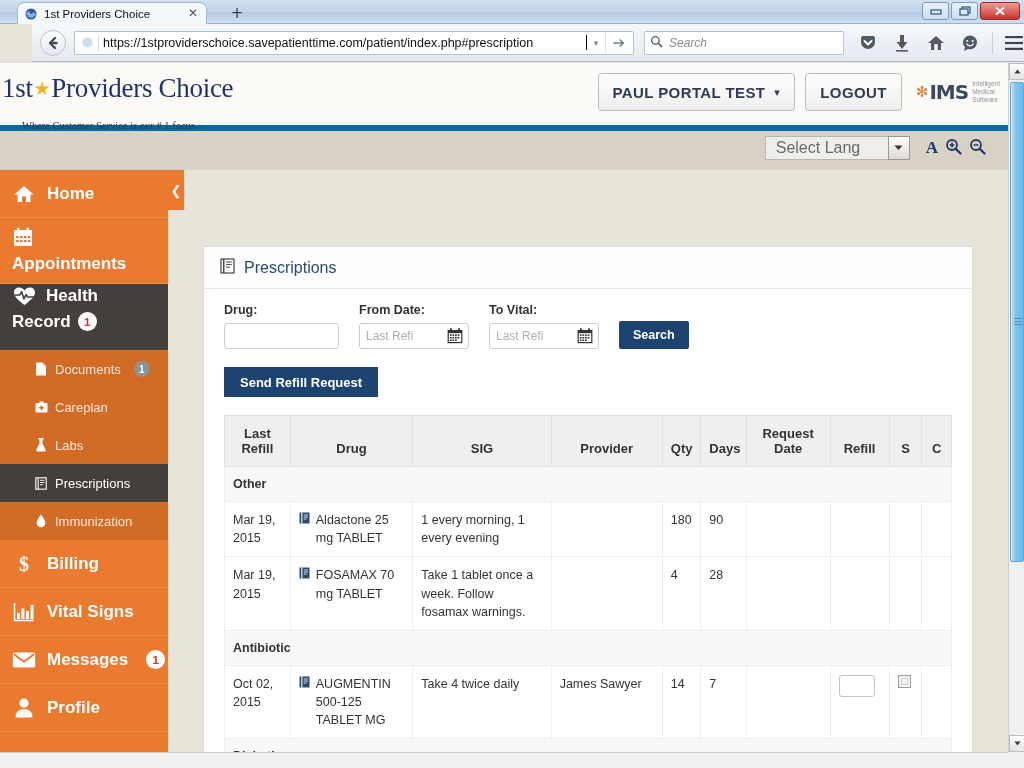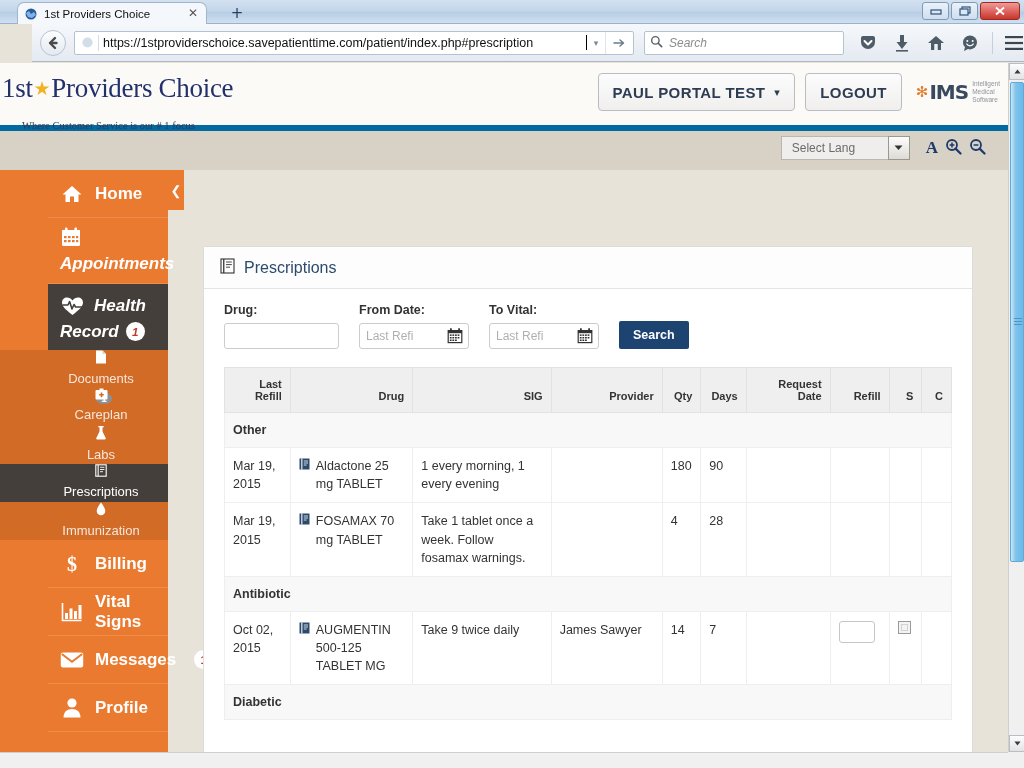--- a/index.html
+++ b/index.html
@@ -138,23 +138,23 @@
 
   
   .lang-bar {
     position:absolute; left:0; top:68px; width:1008px; height:39px;
     background: #d8d2c6;
   }
   .lang-inner {
     position:absolute; right:22px; top:5px; display:flex; align-items:center; gap:10px;
   }
   .lang-select {
-    width:108px; height:24px; background:#efeeec; border:1px solid #b9b6b0;
+    width:124px; height:24px; background:#efeeec; border:1px solid #b9b6b0;
     display:flex; align-items:center; padding-left:10px;
-    font-size:12px; color:#6b6b6b;
+    font-size:16px; color:#6b6b6b;
   }
   .lang-arrow-btn {
     width:22px; height:24px; margin-left:-1px;
     background:linear-gradient(to bottom,#fdfdfd,#dedbd5);
     border:1px solid #9b9891; display:flex; align-items:center; justify-content:center;
   }
   .zoom-tools { display:flex; align-items:center; gap:7px; margin-left:6px; }
   .zt { color:#1e3a6b; }
 
   
@@ -162,38 +162,37 @@
     position:absolute; left:0; top:107px; width:168px; bottom:0;
     background:#ea7a2f;
   }
   .nav-item {
     position:relative;
     display:flex; align-items:center; gap:11px;
     padding: 0 12px;
     color:#fff; font-size:17px; font-weight:bold;
     border-bottom: 1px solid #f08c49;
     min-height: 48px;
-    margin-left: 48px;
   }
   .nav-item.tall { min-height: 66px; flex-wrap: wrap; }
   .nav-item.active-parent { background:#453f3b; border-bottom-color:#453f3b; }
   .nav-label { line-height:1.15; }
   .nav-ico { width:24px; height:24px; display:flex; align-items:center; justify-content:center; flex:0 0 24px;}
   .badge {
     display:inline-flex; align-items:center; justify-content:center;
     min-width:19px; height:19px; border-radius:50%;
     background:#fff; color:#c0392b; font-size:11.5px; font-weight:bold;
     margin-left:7px; padding:0 2px; vertical-align: middle;
   }
 
   .subnav { background:#d26b26; }
   .sub-item {
     display:flex; align-items:center; gap:7px;
     padding-left: 34px; height:38px;
-    color:#f6e6da; font-size:13px;flex-direction:column;
+    color:#f6e6da; font-size:13px;
   }
   .sub-item.active { background:#453f3b; color:#ffffff; }
   .sub-ico { width:14px; display:flex; align-items:center; justify-content:center; }
   .sub-badge {
     display:inline-flex; align-items:center; justify-content:center;
     min-width:16px; height:16px; border-radius:50%;
     background:#8d9196; color:#fff; font-size:10px; font-weight:bold; margin-left:6px;
   }
 
   .collapse-tab {
@@ -243,22 +242,22 @@
     font-family:"Liberation Sans", sans-serif; cursor:pointer;
   }
   .btn-refill {
     margin-top:18px; background:#1d4371; color:#fff; border:none;
     height:30px; padding:0 16px; font-size:13px; font-weight:bold;
     font-family:"Liberation Sans", sans-serif; cursor:pointer;
   }
 
   table.rx { width:100%; border-collapse:collapse; margin-top:18px; table-layout:fixed; }
   table.rx th {
-    background:#efefef; color:#333; font-size:11px; font-weight:bold;
-    text-align:right; vertical-align:bottom;
+    background:#efefef; color:#333; font-size:13px; font-weight:bold;
+    text-align:center; vertical-align:bottom;
     padding:10px 8px; border:1px solid #e2e2e2;
   }
   table.rx td {
     font-size:12.5px; color:#333; vertical-align:top;
     padding:9px 8px; border:1px solid #eeeeee;
     line-height:1.45;
   }
   table.rx tr.group td {
     background:#f8f8f8; font-weight:bold; font-size:12.5px; color:#333;
     padding:8px 8px; border-left:1px solid #eee; border-right:1px solid #eee;
@@ -489,21 +488,21 @@
     <div class="nav-item">
       <span class="nav-ico">
         <svg width="22" height="22" viewBox="0 0 22 22">
             <path d="M11 3 L20.5 11.5 H17.5 V19 H4.5 V11.5 H1.5 Z" fill="#fff"></path>
             <rect x="9" y="13.5" width="4" height="5.5" fill="#ea7a2f"></rect>
           </svg>
       </span>
       <span class="nav-label">Home</span>
     </div>
 
-    <div class="nav-item tall" style="display:block;padding-top:8px;font-style:italic;">
+    <div class="nav-item tall" style="display:block;padding-top:8px;">
       <span class="nav-ico" style="display:block;margin-bottom:4px;">
         <svg width="22" height="22" viewBox="0 0 22 22">
             <rect x="2" y="4" width="18" height="16" rx="1.5" fill="#fff"></rect>
             <rect x="2" y="4" width="18" height="4" fill="#fff"></rect>
             <rect x="5" y="1.5" width="2.5" height="4" rx="1" fill="#fff"></rect>
             <rect x="14.5" y="1.5" width="2.5" height="4" rx="1" fill="#fff"></rect>
             <g fill="#ea7a2f">
               <rect x="4" y="10" width="2.6" height="2.2"></rect>
               <rect x="8" y="10" width="2.6" height="2.2"></rect>
               <rect x="12" y="10" width="2.6" height="2.2"></rect>
@@ -511,21 +510,21 @@
               <rect x="4" y="14" width="2.6" height="2.2"></rect>
               <rect x="8" y="14" width="2.6" height="2.2"></rect>
               <rect x="12" y="14" width="2.6" height="2.2"></rect>
               <rect x="16" y="14" width="2.2" height="2.2"></rect>
             </g>
           </svg>
       </span>
       <span class="nav-label">Appointments</span>
     </div>
 
-    <div class="nav-item tall active-parent" style="display:block;padding-top:10px;font-style:italic;">
+    <div class="nav-item tall active-parent" style="display:block;">
       <span style="display:flex;align-items:center;gap:10px;">
         <span class="nav-ico">
           <svg width="23" height="20" viewBox="0 0 23 20">
               <path d="M11.5 19 C4 13.5 1 10 1 6.6 C1 3.6 3.3 1.6 6 1.6 C8 1.6 10.2 2.8 11.5 4.6 C12.8 2.8 15 1.6 17 1.6 C19.7 1.6 22 3.6 22 6.6 C22 10 19 13.5 11.5 19 Z" fill="#fff"></path>
               <path d="M2 9 H7 L8.6 5.5 L11 13 L13 8.5 L14.6 11 H21" stroke="#453f3b" stroke-width="1.6" fill="none" stroke-linejoin="round" stroke-linecap="round"></path>
             </svg>
         </span>
         <span class="nav-label">Health</span>
       </span>
       <span style="display:flex;align-items:center;margin-top:4px;">
@@ -699,20 +698,21 @@
                       <rect x="5.4" y="11.5" width="1.8" height="1.5"></rect>
                       <rect x="8" y="11.5" width="1.8" height="1.5"></rect>
                     </g>
                   </svg>
               </span>
             </div>
           </div>
           <button class="btn-primary">Search</button>
         </div>
 
+        <button class="btn-refill">Send Refill Request</button>
 
         <table class="rx">
           <colgroup>
             <col style="width:58px">
               <col style="width:108px">
               <col style="width:122px">
             <col style="width:98px">
               <col style="width:34px">
               <col style="width:40px">
             <col style="width:74px">
@@ -796,21 +796,21 @@
                   <span>
                     <svg width="11" height="12" viewBox="0 0 11 12">
                         <rect x="0.5" y="0.5" width="10" height="11" fill="#2c4a6e"></rect>
                         <rect x="2.3" y="0.5" width="1.1" height="11" fill="#fff"></rect>
                         <path d="M4.8 3 H9 M4.8 5 H9 M4.8 7 H7.6" stroke="#fff" stroke-width="0.8"></path>
                       </svg>
                   </span>
                   <span>AUGMENTIN 500-125 TABLET MG</span>
                 </span>
               </td>
-              <td>Take 9 twice daily</td>
+              <td>Take 4 twice daily</td>
               <td>James Sawyer</td>
               <td>14</td>
               <td>7</td>
               <td></td>
               <td>
                 <span class="refill-box"></span>
               </td>
               <td>
                 <span class="chk"></span>
               </td>

